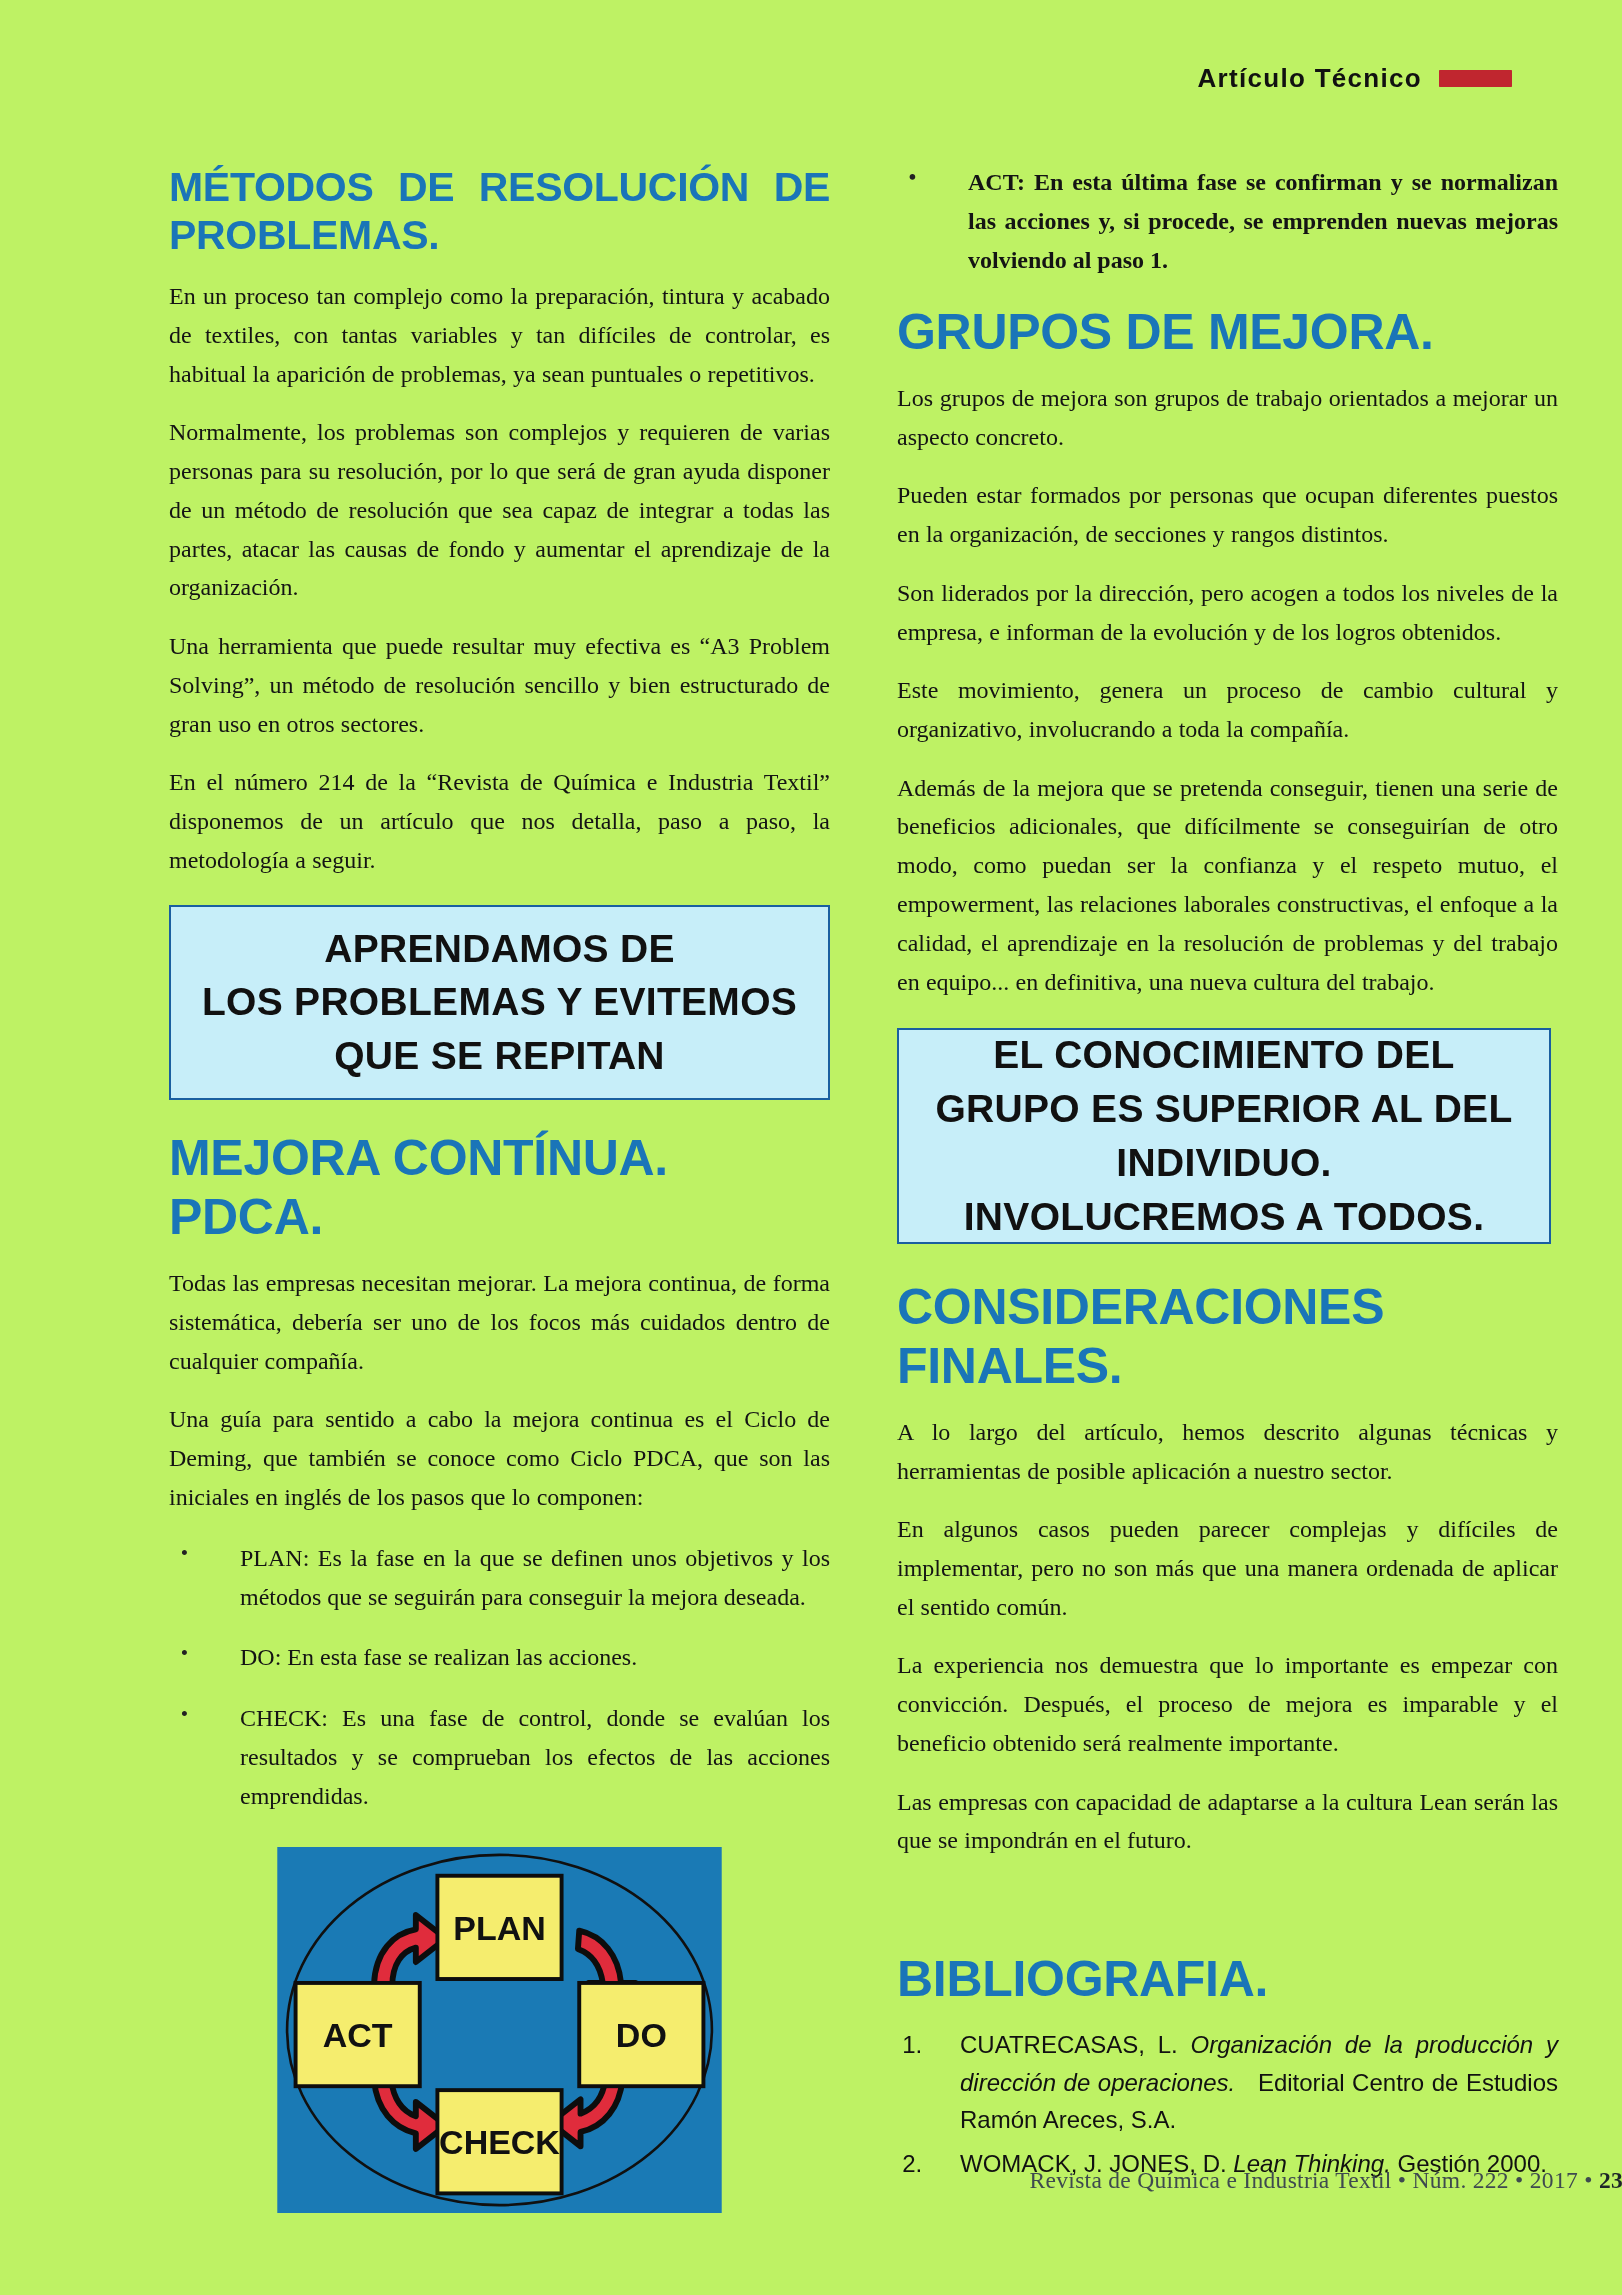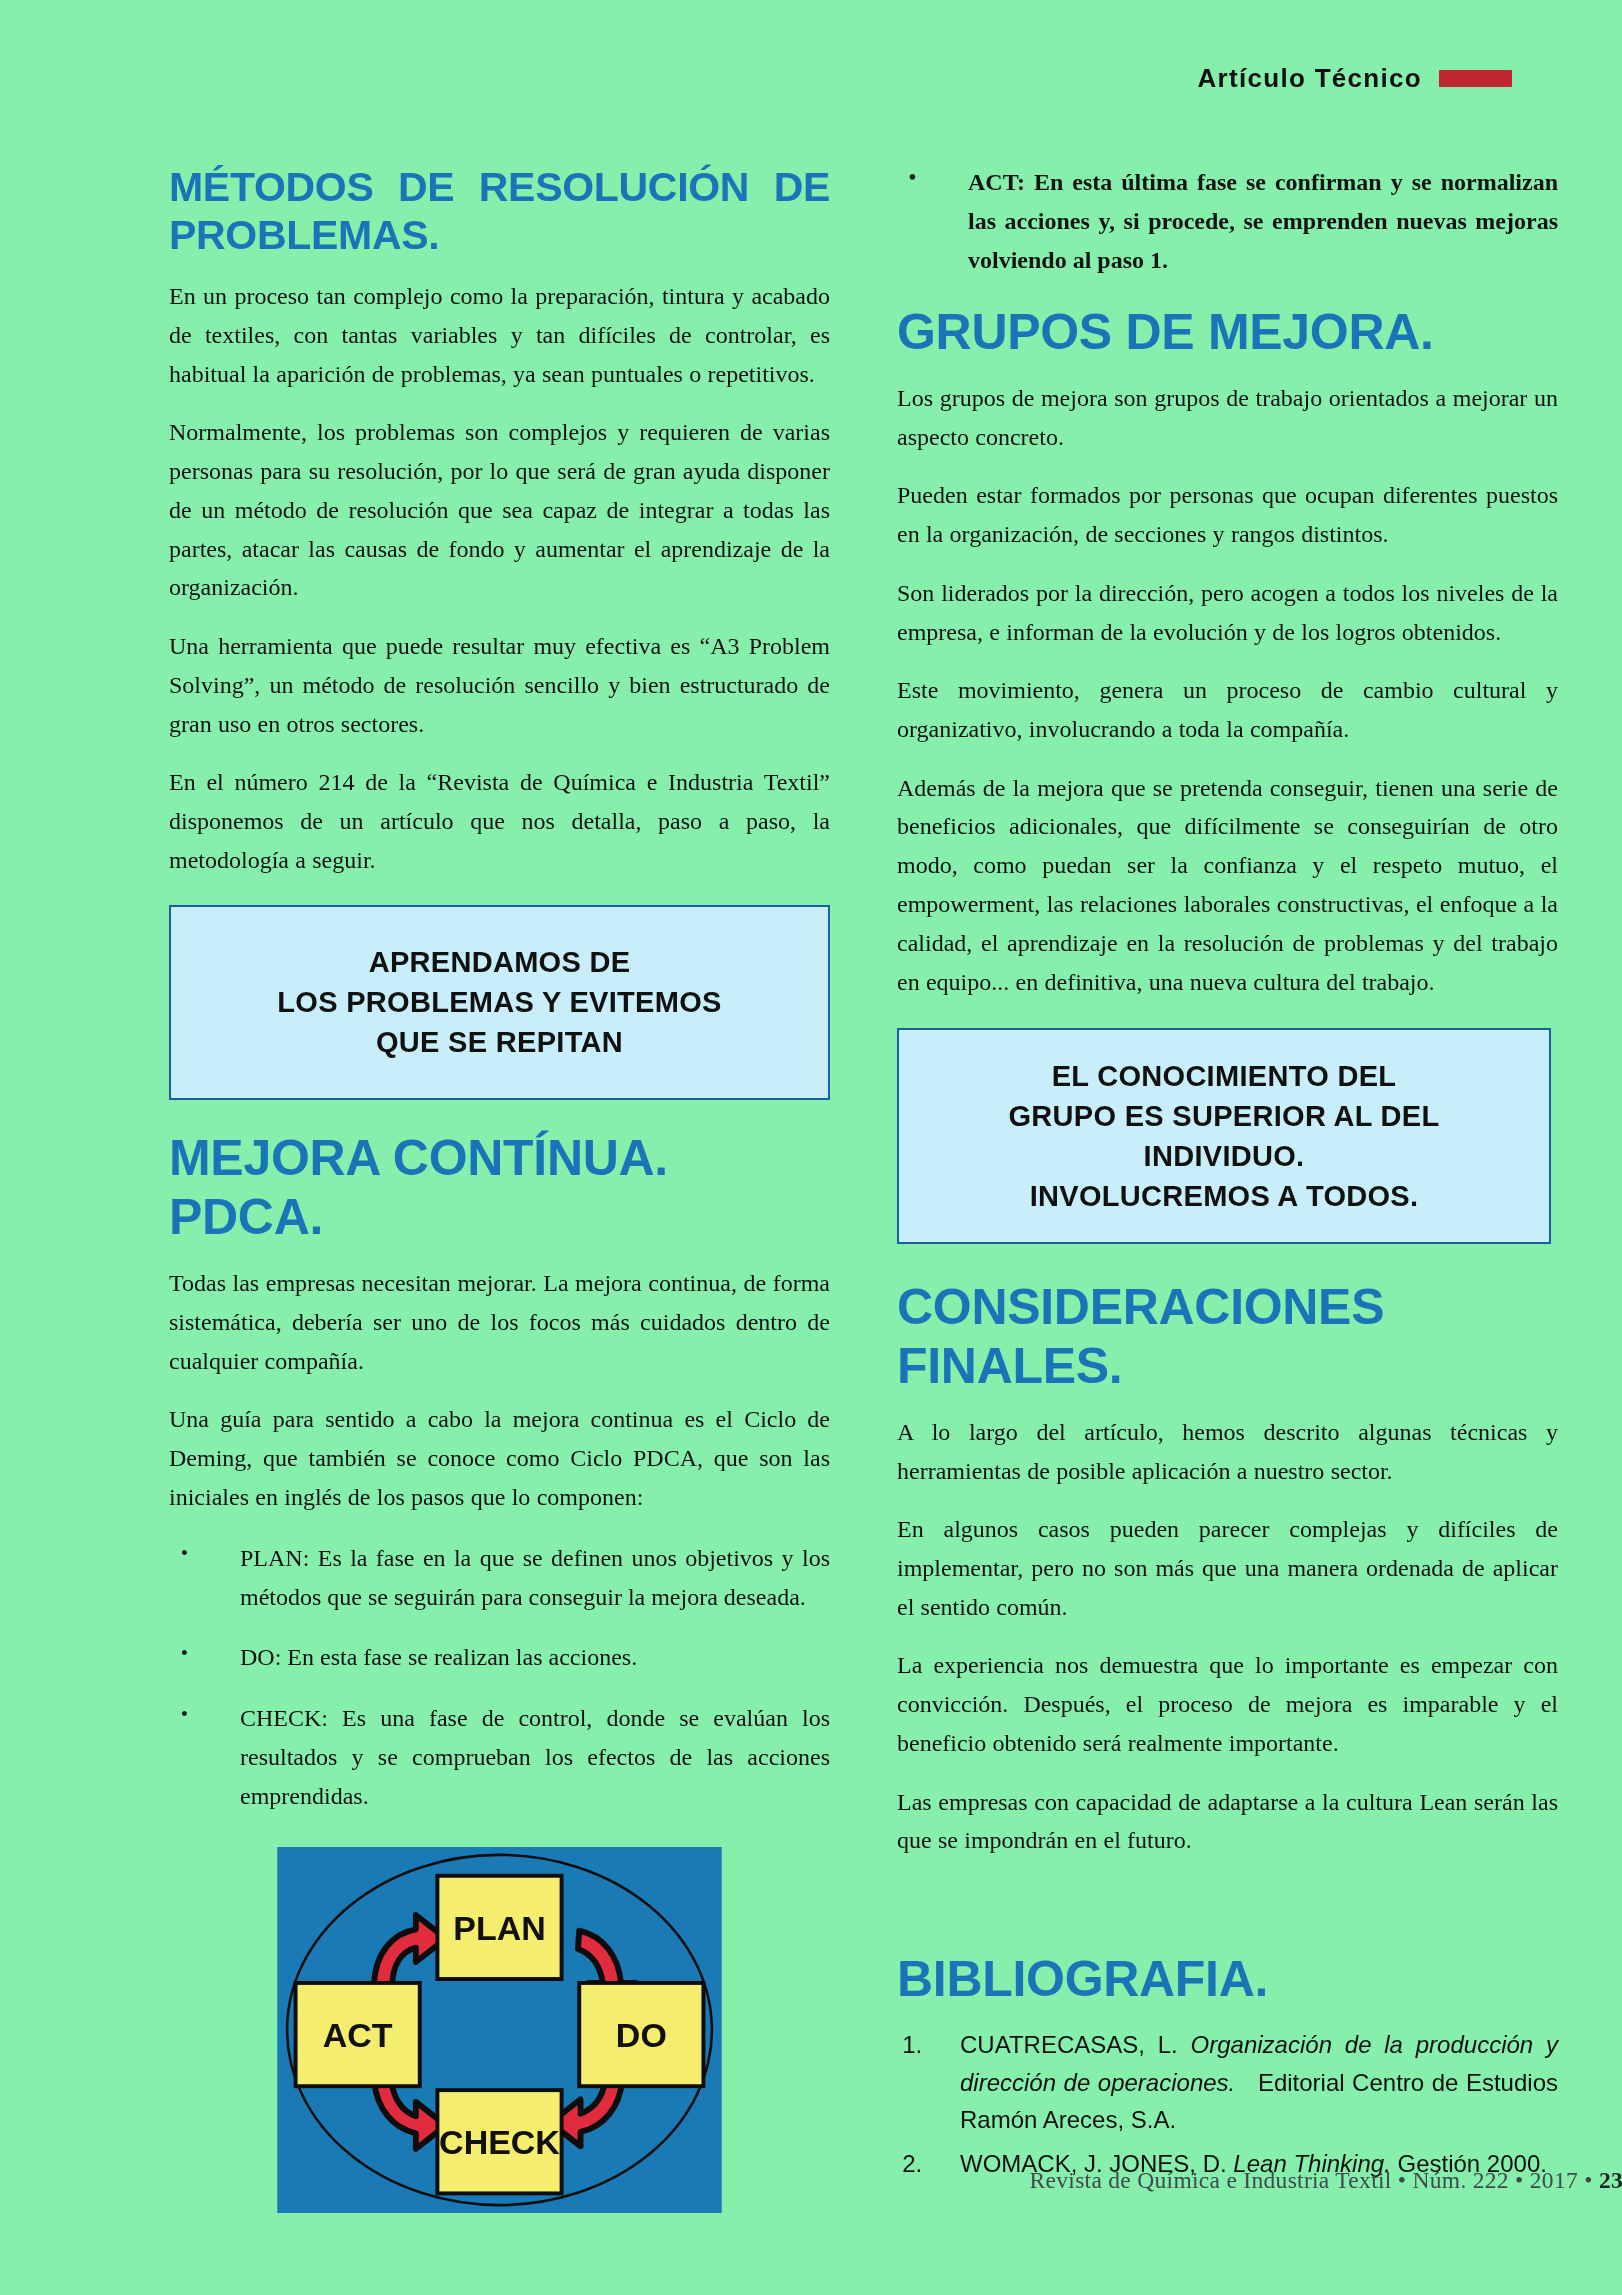--- a/index.html
+++ b/index.html
@@ -5,21 +5,21 @@
   html,body{margin:0;padding:0;}
   body{
     width:1623px;height:2295px;
     background:#ffffff;
     font-family:"Liberation Serif", serif;
     position:relative;
     overflow:hidden;
   }
   .page{
     position:absolute;inset:0;
-    background:#86efac;
+    background:#bef264;
   }
   
   .header{
     position:absolute;left:0;right:0;top:63px;
     display:flex;justify-content:flex-end;align-items:center;
     padding-right:111px;
   }
   .header-title{
     font-family:"Liberation Sans", sans-serif;
     font-weight:bold;
@@ -90,21 +90,21 @@
 
   
   .callout{
     background:#c7eef9;
     border:2.6px solid #1a5fa0;
     box-sizing:border-box;
     text-align:center;
     font-family:"Liberation Sans", sans-serif;
     font-weight:bold;
     color:#111;
-    font-size:29px;
+    font-size:39px;
     line-height:1.38;
     letter-spacing:0.3px;
     display:flex;
     flex-direction:column;
     justify-content:center;
     align-items:center;
   }
   .callout div{width:100%;}
 
   .callout-1{

